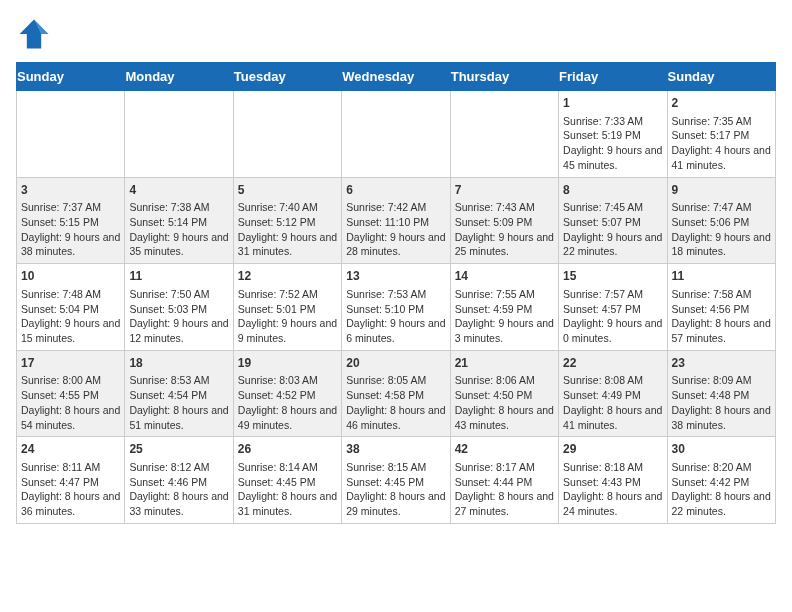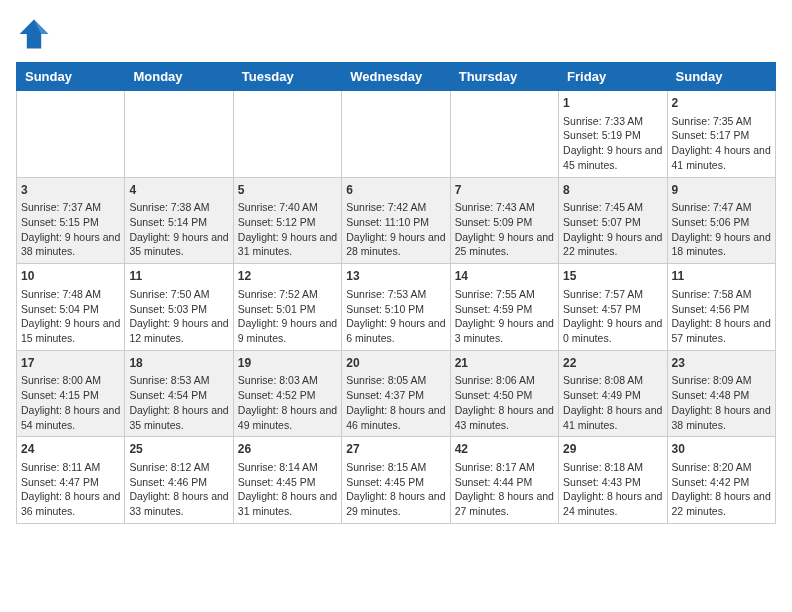--- a/index.html
+++ b/index.html
@@ -55,21 +55,21 @@
     .calendar {
       width: 100%;
       border-collapse: collapse;
       font-size: 11px;
     }
     .calendar thead tr {
       background-color: #1a6bb5;
       color: #fff;
     }
     .calendar thead th {
-      padding: 6px 8px;
+      padding: 6px 0;
       text-align: left;
       font-size: 13px;
       font-weight: bold;
       border: 1px solid #1a6bb5;
     }
     .calendar tbody td {
       vertical-align: top;
       padding: 4px 4px;
       border: 1px solid #ccc;
       min-height: 80px;
@@ -231,39 +231,39 @@
           <span class="day-num">11</span>
           <div>Sunrise: 7:58 AM</div>
           <div>Sunset: 4:56 PM</div>
           <div>Daylight: 8 hours and 57 minutes.</div>
         </td>
       </tr>
       <tr>
         <td>
           <span class="day-num">17</span>
           <div>Sunrise: 8:00 AM</div>
-          <div>Sunset: 4:15 PM</div>
+          <div>Sunset: 4:55 PM</div>
           <div>Daylight: 8 hours and 54 minutes.</div>
         </td>
         <td>
           <span class="day-num">18</span>
           <div>Sunrise: 8:53 AM</div>
           <div>Sunset: 4:54 PM</div>
-          <div>Daylight: 8 hours and 35 minutes.</div>
+          <div>Daylight: 8 hours and 51 minutes.</div>
         </td>
         <td>
           <span class="day-num">19</span>
           <div>Sunrise: 8:03 AM</div>
           <div>Sunset: 4:52 PM</div>
           <div>Daylight: 8 hours and 49 minutes.</div>
         </td>
         <td>
           <span class="day-num">20</span>
           <div>Sunrise: 8:05 AM</div>
-          <div>Sunset: 4:37 PM</div>
+          <div>Sunset: 4:58 PM</div>
           <div>Daylight: 8 hours and 46 minutes.</div>
         </td>
         <td>
           <span class="day-num">21</span>
           <div>Sunrise: 8:06 AM</div>
           <div>Sunset: 4:50 PM</div>
           <div>Daylight: 8 hours and 43 minutes.</div>
         </td>
         <td>
           <span class="day-num">22</span>
@@ -291,21 +291,21 @@
           <div>Sunset: 4:46 PM</div>
           <div>Daylight: 8 hours and 33 minutes.</div>
         </td>
         <td>
           <span class="day-num">26</span>
           <div>Sunrise: 8:14 AM</div>
           <div>Sunset: 4:45 PM</div>
           <div>Daylight: 8 hours and 31 minutes.</div>
         </td>
         <td>
-          <span class="day-num">27</span>
+          <span class="day-num">38</span>
           <div>Sunrise: 8:15 AM</div>
           <div>Sunset: 4:45 PM</div>
           <div>Daylight: 8 hours and 29 minutes.</div>
         </td>
         <td>
           <span class="day-num">42</span>
           <div>Sunrise: 8:17 AM</div>
           <div>Sunset: 4:44 PM</div>
           <div>Daylight: 8 hours and 27 minutes.</div>
         </td>

